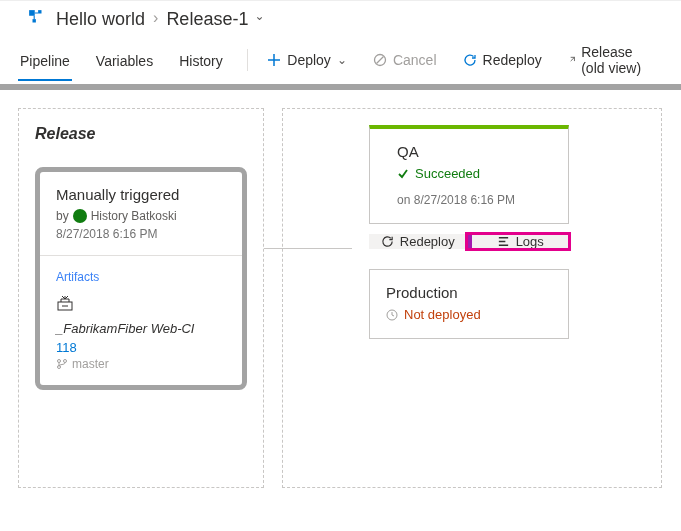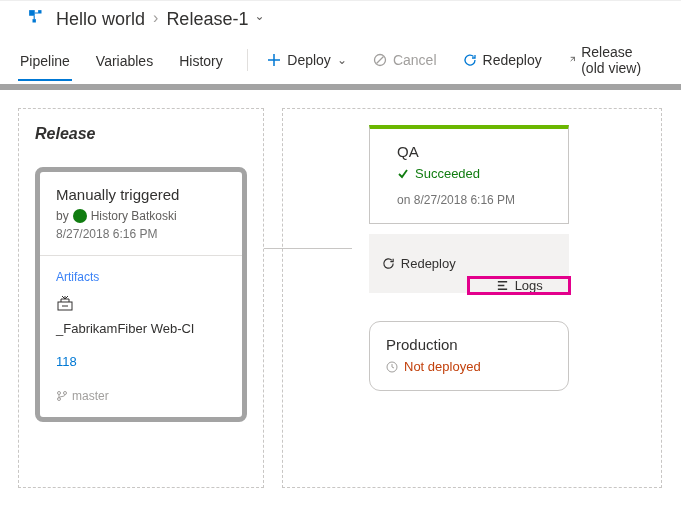--- a/index.html
+++ b/index.html
@@ -40,40 +40,40 @@
     overflow: hidden;
   }
   .card .sec { padding: 14px 16px; }
   .card .sec + .sec { border-top: 1px solid #e1dfdd; }
   .trigger-title { font-size: 15px; margin-bottom: 6px; }
   .byline { font-size: 12px; color: #605e5c; display: flex; align-items: center; }
   .avatar { width: 14px; height: 14px; border-radius: 50%; background: #107c10; margin: 0 4px; display: inline-block; }
   .muted { color: #737373; font-size: 12px; }
   .small { font-size: 12px; }
   .artifact-label { color: #3b82f6; font-size: 12px; margin-bottom: 10px; }
-  .artifact-name { font-size: 13px; margin: 6px 0 18px; }
+  .artifact-name { font-size: 13px; margin: 6px 0 4px; font-style: italic; }
   .link { color: #0078d4; font-size: 13px; }
-  .branch { color: #a19f9d; font-size: 12px; margin-top: 20px; display: flex; align-items: center; }
+  .branch { color: #a19f9d; font-size: 12px; margin-top: 2px; display: flex; align-items: center; }
   .stage-card {
     background: #fff; border: 1px solid #c8c6c4; width: 200px; margin-left: 70px;
   }
   .stage-card.succ { border-top: 4px solid #6bb700; padding-left: 11px; }
   .stage-card .body { padding: 14px 16px 16px; }
   .stage-name { font-size: 15px; margin-bottom: 6px; }
   .status-line { display: flex; align-items: center; color: #107c10; font-size: 13px; margin-bottom: 12px; }
   .status-line svg { margin-right: 6px; }
   .stage-actions { display: flex; background: #f3f2f1; width: 200px; margin-left: 70px; margin-top: 10px; }
   .stage-btn {
     flex: 1; padding: 0 6px; display: flex; align-items: center; justify-content: center;
     font-size: 13px; color: #323130; cursor: pointer;
   }
-  .stage-btn + .stage-btn { border-left: 1px solid #a21caf; margin-top: 44px; }
+  .stage-btn + .stage-btn { border-left: 5px solid #a21caf; }
   .stage-btn svg { margin-right: 6px; }
   .logs-hl { outline: 3px solid #e3008c; outline-offset: -1px; }
-  .prod-card { margin-top: 28px; border-radius: 11px; }
+  .prod-card { margin-top: 20px; }
   .nd { color: #c2410c; font-size: 13px; display: flex; align-items: center; }
   .nd svg { margin-right: 6px; }
   .connector {
     position: absolute; border-top: 1px solid #c8c6c4;
   }
 </style>
 </head>
 <body>
 
 <div class="topbar">

